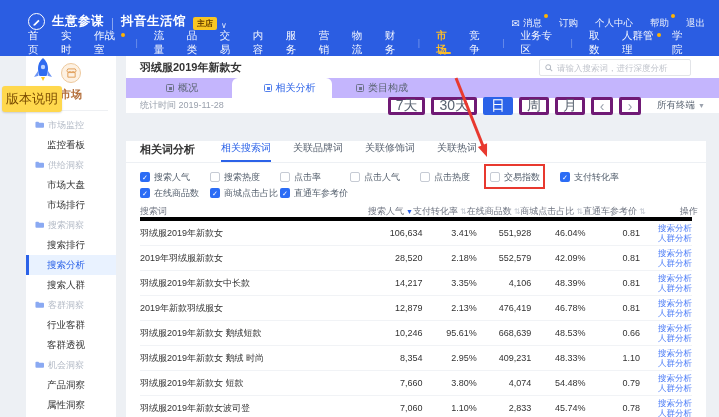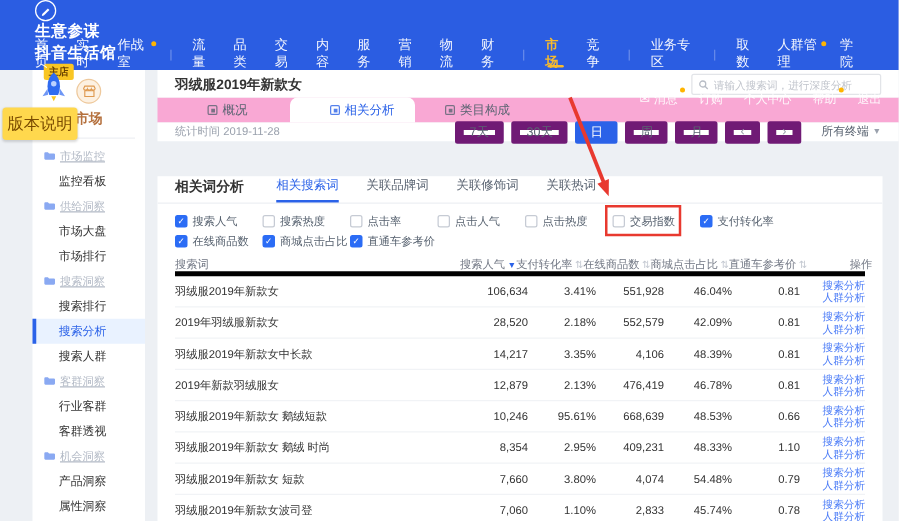--- a/index.html
+++ b/index.html
@@ -4,21 +4,21 @@
 <style>
   * { box-sizing: border-box; margin: 0; padding: 0; }
   html,body { width:719px; height:417px; }
   body {
     font-family: "Liberation Sans", "DejaVu Sans", sans-serif;
     background:#edf0f4; position:relative; overflow:hidden;
     -webkit-font-smoothing:antialiased;
   }
   
   .hdr { position:absolute; left:0; top:0; right:0; height:56px; background:#2b5de2; z-index:10; }
-  .hdr-row1 { height:30px; display:flex; align-items:flex-start; padding:0 14px 0 28px;flex-direction:column; }
+  .hdr-row1 { height:30px; display:flex; align-items:flex-end; padding:0 14px 0 28px; }
   .logo-ic { width:17px; height:17px; border:1.5px solid #fff; border-radius:50%; display:flex; align-items:center; justify-content:center; margin-right:7px; flex:0 0 auto; }
   .brand { color:#fff; font-size:12.5px; font-weight:bold; letter-spacing:.5px; }
   .vline { width:1px; height:12px; background:rgba(255,255,255,.45); margin:0 8px; }
   .store-badge { background:#f9c623; color:#6b4300; font-size:8px; font-weight:bold; padding:1px 4px; border-radius:2px; margin-left:7px; }
   .hdr-caret { color:#fff; font-size:8px; margin-left:4px; opacity:.85; }
   .quick { margin-left:auto; display:flex; align-items:center; gap:17px; }
   .qlink { color:rgba(255,255,255,.93); font-size:9.5px; position:relative; cursor:pointer; display:flex; align-items:center; gap:3px;}
   .dot { position:absolute; top:-3px; right:-6px; width:4px; height:4px; border-radius:50%; background:#ffb400; }
   .mail { font-size:10px; }
   .hdr-row2 { height:26px; display:flex; align-items:center; padding:0 14px 0 28px; }
@@ -27,42 +27,42 @@
   .nav-item.active::after { content:""; position:absolute; left:2px; right:2px; bottom:2px; height:2px; background:#f8bb2c; border-radius:1px; }
   .nav-sep { color:rgba(255,255,255,.35); margin-right:16px; font-size:9px; }
   .ndot { position:absolute; top:3px; right:-5px; width:4px; height:4px; border-radius:50%; background:#ffb400; }
   
   .sidebar { position:absolute; left:26px; top:56px; width:90px; bottom:0; background:#fff; z-index:5; }
   .sb-head { padding-top:7px; display:flex; flex-direction:column; align-items:center; }
   .market-ic { width:20px; height:20px; border-radius:50%; background:#fdf1e2; border:1px solid #eec99d; display:flex; align-items:center; justify-content:center; }
   .sb-title { font-size:11px; color:#b5713e; margin-top:4px; font-weight:bold; }
   .sb-div { height:1px; background:#eef0f3; margin:8px 8px 4px; }
   .sb-item { height:20px; display:flex; align-items:center; font-size:9.5px; color:#333; padding-left:21px; cursor:pointer; }
-  .sb-group { height:20px; display:flex; align-items:center; gap:4px; font-size:9px; color:#b3bac6; padding-left:9px;text-decoration:underline; }
+  .sb-group { height:20px; display:flex; align-items:center; gap:4px; font-size:9px; color:#b3bac6; padding-left:9px; }
   .sb-item.active { background:#e9f2ff; color:#2b62e8; border-left:3px solid #2b62e8; padding-left:18px; }
   
   .rocket-wrap { position:absolute; left:2px; top:57px; z-index:30; width:60px; }
   .rocket { margin-left:30px; display:block; }
   .ver-badge { display:inline-block; background:#ffd84d; color:#7a4b00; font-size:13px; padding:4px 4px; border-radius:3px; margin-top:3px; white-space:nowrap; box-shadow:0 1px 2px rgba(0,0,0,.15); }
   
   .main { position:absolute; left:126px; top:56px; right:0; bottom:0; }
   .title-row { height:22px; background:#fff; display:flex; align-items:center; padding:0 14px; position:relative; }
   .kw-title { font-size:11px; font-weight:bold; color:#333; }
-  .search-box { position:absolute; right:14px; top:3px; width:152px; height:17px; border:1px solid #e2e4e8; border-radius:2px; background:#fff; display:flex; align-items:center; padding:0 5px; gap:4px; }
+  .search-box { position:absolute; right:28px; top:3px; width:152px; height:17px; border:1px solid #e2e4e8; border-radius:2px; background:#fff; display:flex; align-items:center; padding:0 5px; gap:4px; }
   .search-box input { border:none; outline:none; flex:1; font-size:8.5px; color:#666; font-family:inherit; min-width:0; }
   .search-box input::placeholder { color:#c0c4cc; }
-  .tab-strip { height:20px; background:#f9a8d4; display:flex; padding-left:6px; }
+  .tab-strip { height:20px; background:#c4b5fd; display:flex; padding-left:6px; }
   .ptab { width:100px; display:flex; align-items:center; justify-content:center; gap:4px; font-size:10px; color:#5a6472; cursor:pointer; }
   .ptab.active { background:#fff; border-radius:6px 6px 0 0; color:#2b62e8;padding-left:15px; }
   .ptab-ic { width:8px; height:8px; border:1px solid currentColor; border-radius:1.5px; position:relative; opacity:.8; }
   .ptab-ic::after { content:""; position:absolute; left:2px; top:2px; width:3px; height:3px; background:currentColor; }
   .stats-row { height:15px; background:#fff; display:flex; align-items:center; padding:0 14px; }
   .stats-time { font-size:9px; color:#9aa1ad; }
   .range-ctrls { margin-left:auto; display:flex; align-items:center; }
-  .rbtn { min-width:22px; height:18px; border:7px solid #701a75; border-radius:2px; background:#fff; color:#5a6472; font-size:10px; display:flex; align-items:center; justify-content:center; padding:0 5px; margin-left:6px; cursor:pointer; }
+  .rbtn { min-width:22px; height:18px; border:3px solid #701a75; border-radius:2px; background:#fff; color:#5a6472; font-size:14px; display:flex; align-items:center; justify-content:center; padding:0 5px; margin-left:6px; cursor:pointer; }
   .rbtn.active { background:#2b62e8; border-color:#2b62e8; color:#fff; }
   .rbtn.pager { color:#9aa1ad; }
   .terminal { margin-left:16px; font-size:9.5px; color:#5a6472; cursor:pointer; display:flex; align-items:center; gap:3px; }
   .tcaret { font-size:7px; color:#9aa1ad; }
   .card-main { position:absolute; left:0; right:13px; top:85px; bottom:0; background:#fff; overflow:hidden; }
   .section-row { height:22px; display:flex; align-items:flex-end; padding:0 14px; border-bottom:1px solid #edf0f4; }
   .section-title { font-size:11px; font-weight:bold; color:#333; padding-bottom:5px;margin-top:24px; }
   .wtabs { display:flex; margin-left:26px; gap:22px; }
   .wtab { font-size:10px; color:#5a6472; padding-bottom:5px; cursor:pointer; }
   .wtab.active { color:#2b62e8; border-bottom:2px solid #2b62e8; }

